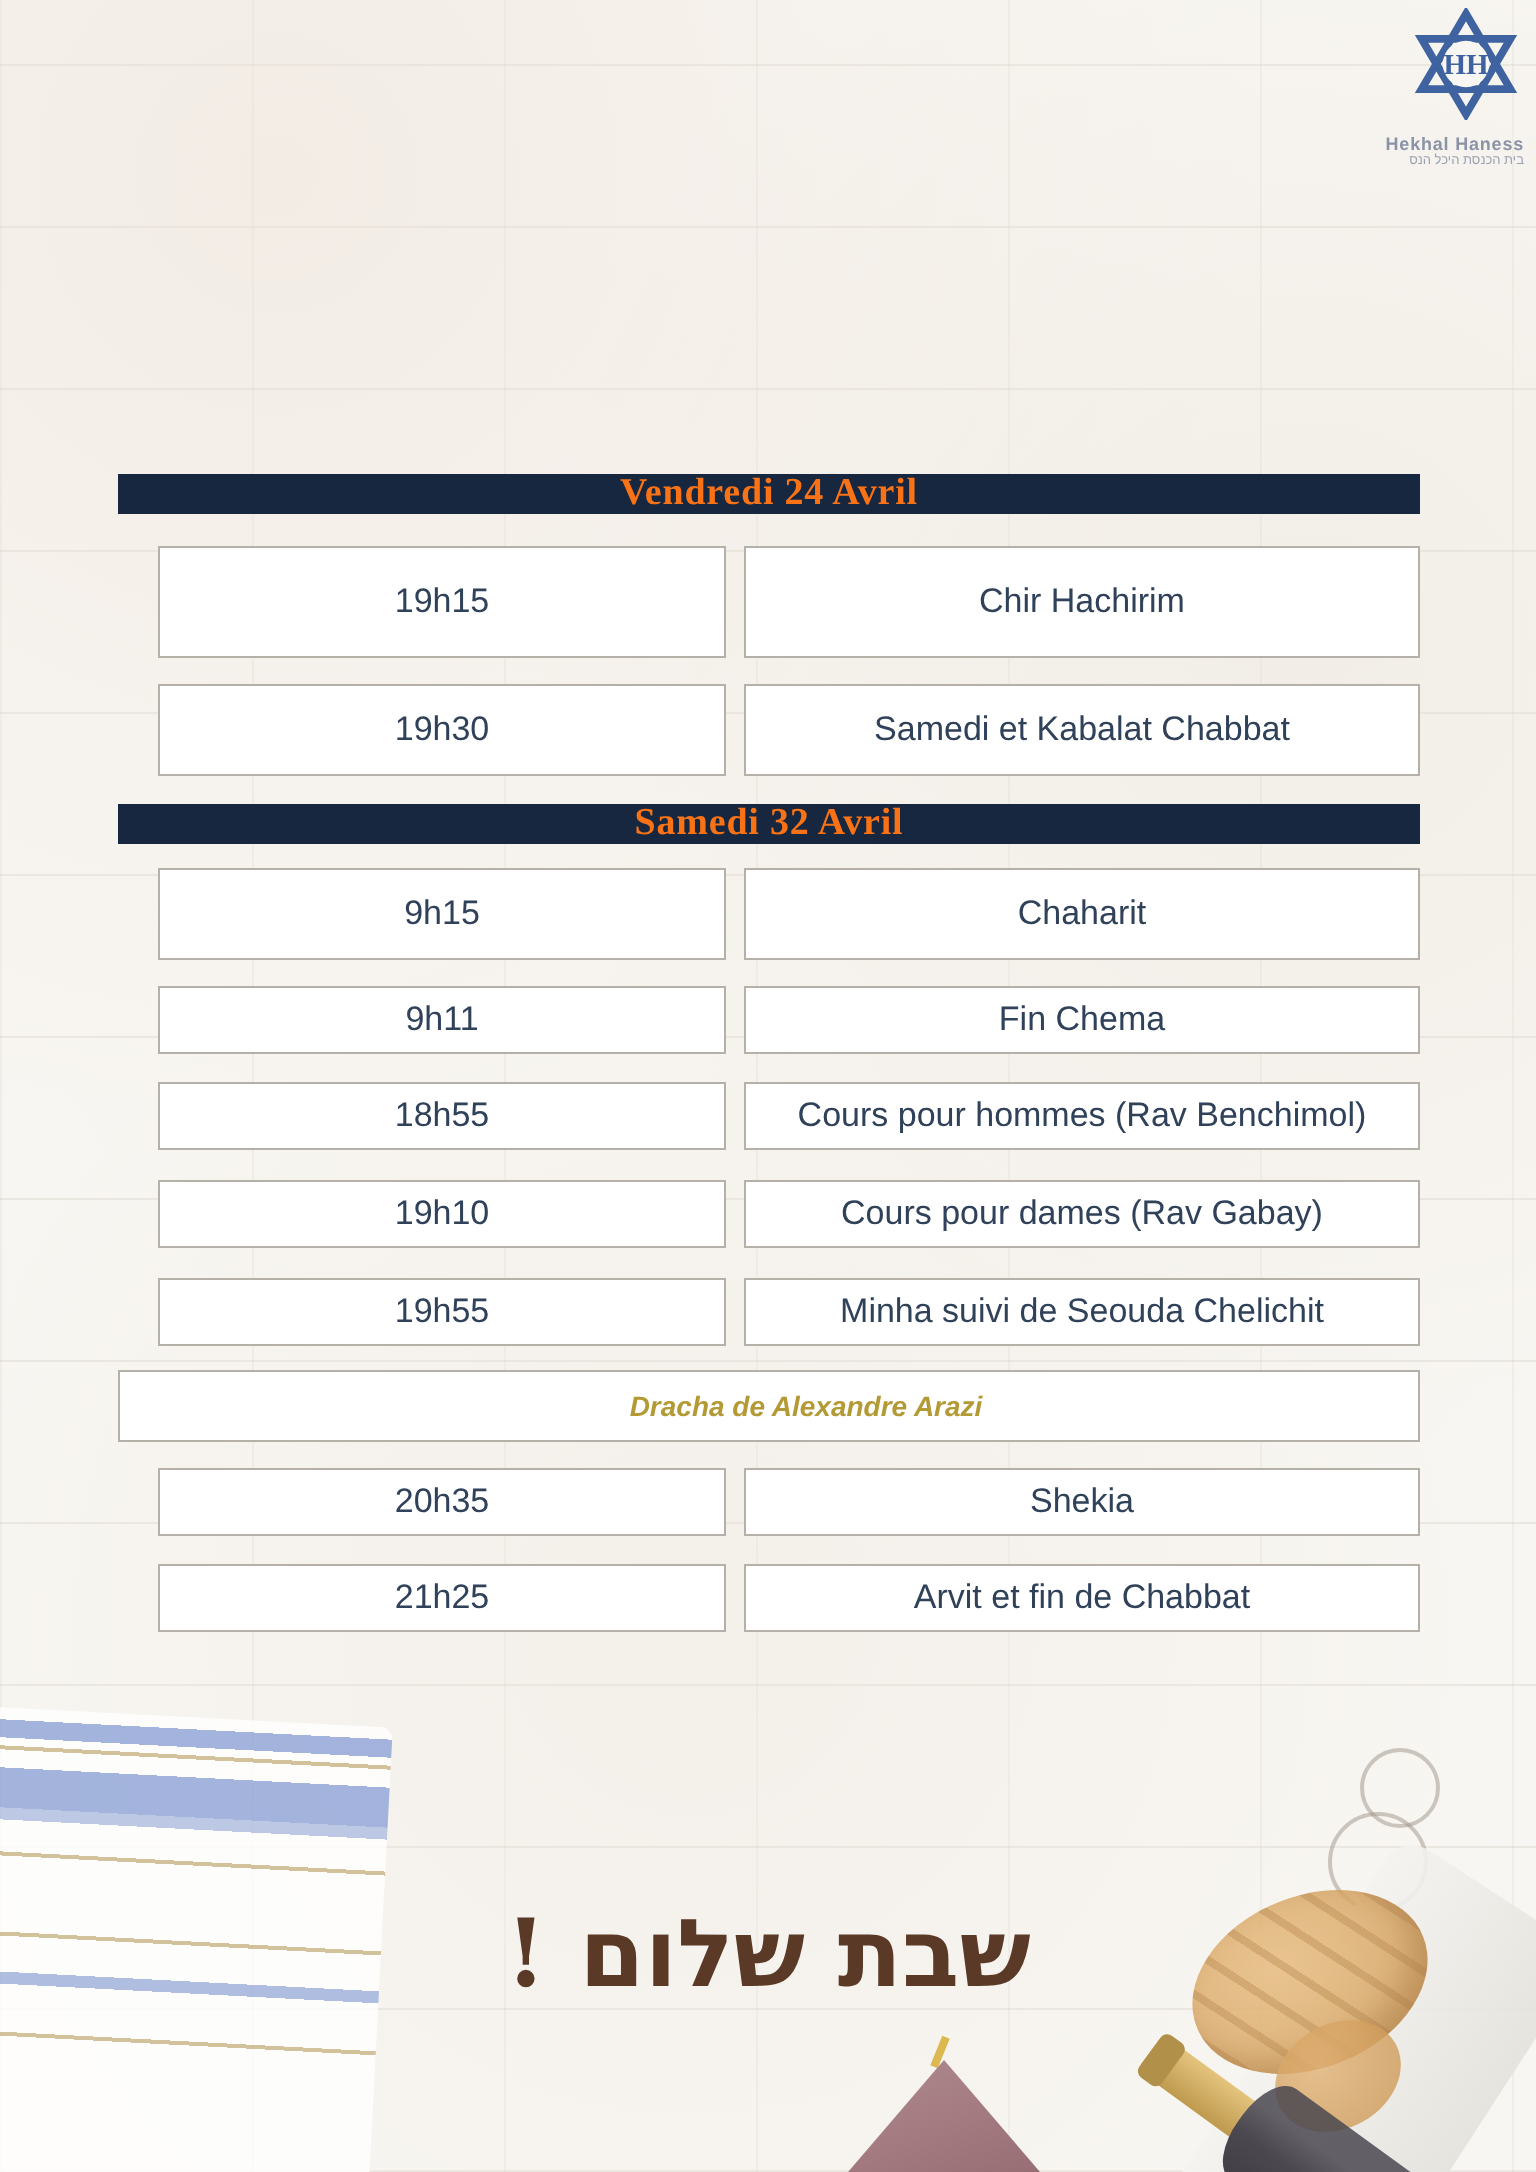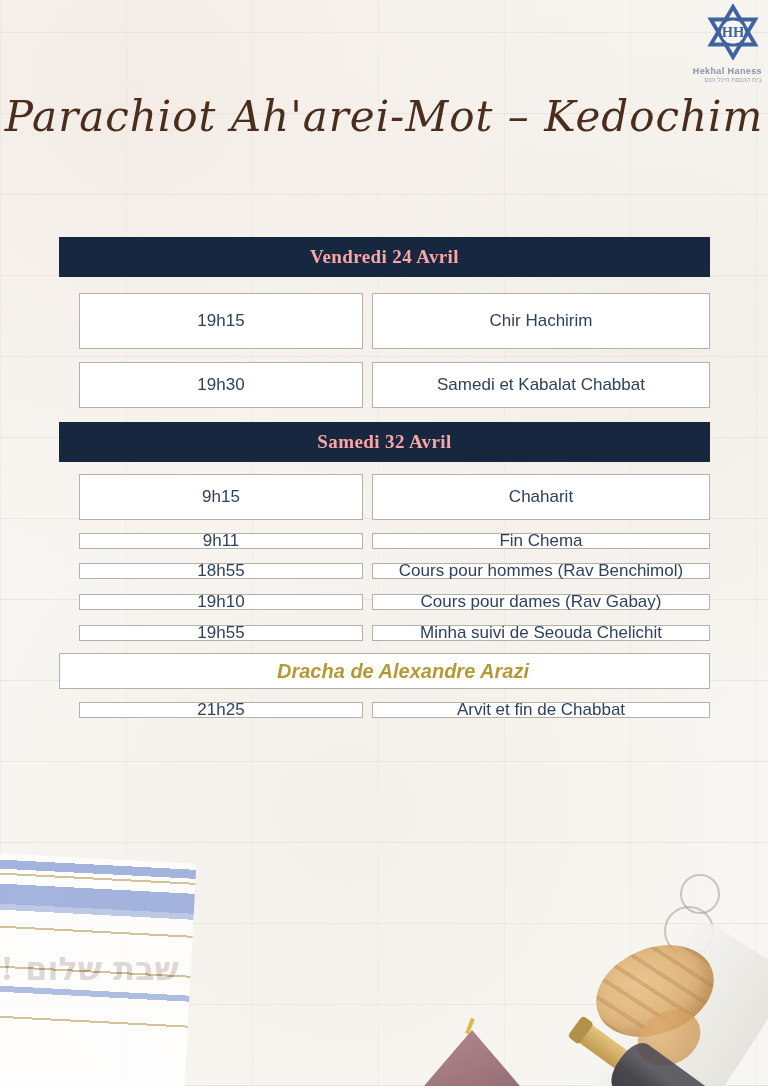--- a/index.html
+++ b/index.html
@@ -20,45 +20,45 @@
   .logo .sub{font-size:6.5px;color:#9aa1b0;direction:rtl;}
   
   .title{
     position:absolute;top:92px;left:0;right:0;text-align:center;
     font-family:"DejaVu Serif",serif;font-style:italic;font-size:42px;
     color:#4a2d1c;letter-spacing:1px;
   }
   
   .schedule{position:absolute;left:59px;top:237px;width:651px;}
   .sec-header{
-    height:40px;background:#16273f;color:#fca5a5;
+    height:20px;background:#16273f;color:#f97316;
     display:flex;align-items:center;justify-content:center;
     font-family:"Liberation Serif",serif;font-weight:bold;font-size:19px;letter-spacing:.4px;
   }
   .row{display:flex;gap:9px;padding-left:20px;}
   .cell{
     background:#ffffff;border:1px solid #b5b1a8;
     display:flex;align-items:center;justify-content:center;
     font-size:17px;color:#30415a;
   }
   .cell.time{width:282px;flex:none;}
   .cell.event{flex:1;}
-  .h56{height:56px}.h58{height:46px}.h30{height:16px}.h28{height:28px}
+  .h56{height:56px}.h58{height:46px}.h30{height:34px}.h28{height:28px}
   .mb16{margin-bottom:16px}.mb15{margin-bottom:15px}.mb14{margin-bottom:14px}
   .mb13{margin-bottom:13px}.mb12{margin-bottom:12px}
   .announce{
     height:34px;background:#ffffff;border:1px solid #b5b1a8;
     display:flex;align-items:center;justify-content:center;
-    color:#b49a35;font-weight:bold;font-style:italic;font-size:20px;padding-left:37px;
+    color:#b49a35;font-weight:bold;font-style:italic;font-size:14px;padding-left:37px;
   }
   
   .greeting{
-    position:absolute;top:950px;left:0;right:0;text-align:left;direction:rtl;
+    position:absolute;top:950px;left:0;right:0;text-align:center;direction:rtl;
     font-family:"DejaVu Serif","DejaVu Sans",serif;font-weight:bold;
-    font-size:32px;color:#5a3a26;
+    font-size:47px;color:#5a3a26;
   }
   
   .tallit{
     position:absolute;left:-28px;top:858px;width:218px;height:250px;
     transform:rotate(3deg);opacity:.8;border-radius:6px;
     background:linear-gradient(180deg,
       #ffffff 0 6px,#8ea3d8 6px 15px,#ffffff 15px 19px,#c9b687 19px 21px,
       #ffffff 21px 30px,#8ea3d8 30px 50px,#aebde2 50px 56px,#ffffff 56px 72px,
       #c9b687 72px 74px,#ffffff 74px 112px,#c9b687 112px 114px,#ffffff 114px 132px,
       #9db0dc 132px 138px,#ffffff 138px 162px,#c9b687 162px 164px,#ffffff 164px 100%);
@@ -116,21 +116,20 @@
     <svg width="58" height="56" viewBox="0 0 60 58">
       <path d="M30 3 L53 42 L7 42 Z" fill="none" stroke="#3f63a0" stroke-width="4"></path>
       <path d="M30 55 L7 16 L53 16 Z" fill="none" stroke="#3f63a0" stroke-width="4"></path>
       <circle cx="30" cy="29" r="12" fill="#f8f6f2"></circle>
       <text x="30" y="34" text-anchor="middle" font-family="Liberation Serif,serif" font-size="15" font-weight="bold" fill="#3f63a0">HH</text>
     </svg>
     <div class="name">Hekhal Haness</div>
     <div class="sub">בית הכנסת היכל הנס</div>
   </div>
 
-  <div class="title">Parachiot Ah'arei-Mot – Kedochim</div>
 
   <div class="schedule">
 
     <div class="sec-header mb16">Vendredi 24 Avril</div>
 
     <div class="row h56 mb13">
       <div class="cell time">19h15</div>
       <div class="cell event">Chir Hachirim</div>
     </div>
     <div class="row h58 mb14">
@@ -156,20 +155,24 @@
       <div class="cell time">19h10</div>
       <div class="cell event">Cours pour dames (Rav Gabay)</div>
     </div>
     <div class="row h30 mb12">
       <div class="cell time">19h55</div>
       <div class="cell event">Minha suivi de Seouda Chelichit</div>
     </div>
 
     <div class="announce mb13">Dracha de Alexandre Arazi</div>
 
+    <div class="row h30 mb14">
+      <div class="cell time">20h35</div>
+      <div class="cell event">Shekia</div>
+    </div>
     <div class="row h30">
       <div class="cell time">21h25</div>
       <div class="cell event">Arvit et fin de Chabbat</div>
     </div>
 
   </div>
 
   <div class="greeting">שבת שלום !</div>
 
   <div class="tallit">

